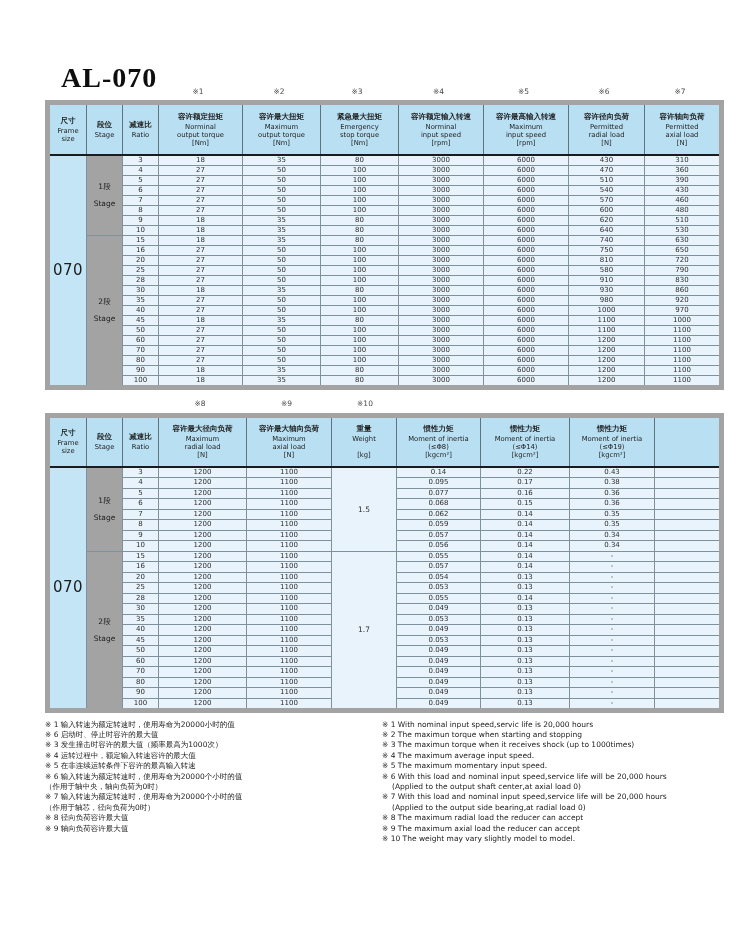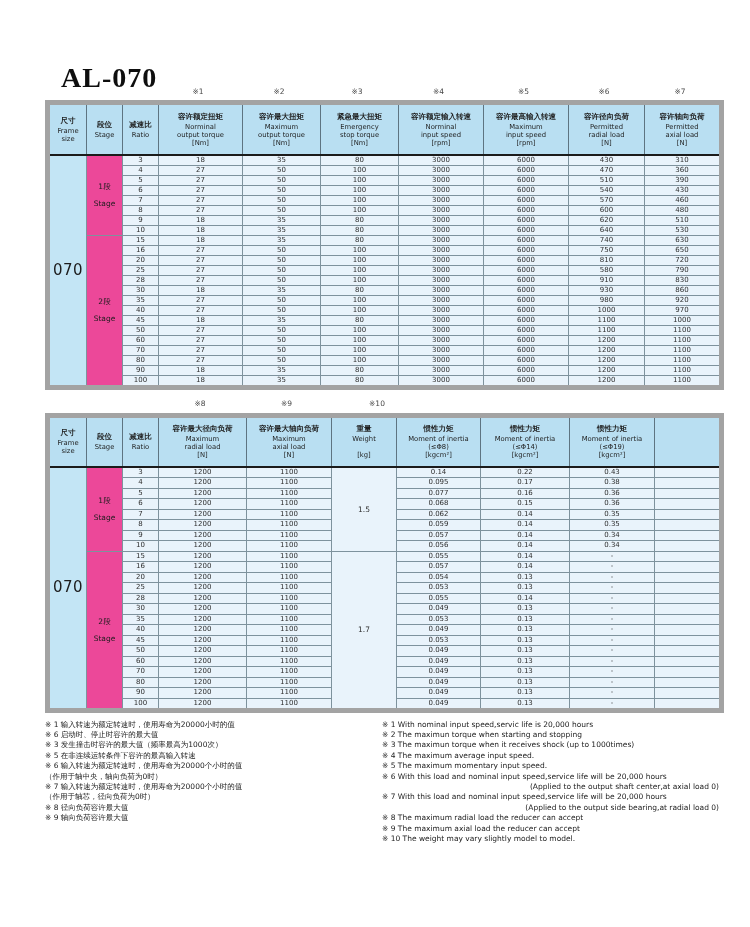--- a/index.html
+++ b/index.html
@@ -34,27 +34,27 @@
   }
   .spec th .zh { font-size:7.5px; font-weight:bold; color:#1e1e1e; margin-bottom:1px; }
   .spec th .en { font-size:6.8px; line-height:1.2; white-space:pre-line; color:#1e1e1e; }
   .spec td {
     background:#e9f3fb; border:1px solid #7e929d; text-align:center;
     font-size:7px; color:#2e2e2e; height:10px; line-height:9px; padding:0;
     overflow:hidden;
   }
   #t2 td { height:10.5px; }
   .spec td.frame { background:#c3e5f5; font-size:15px; color:#1c1c1c; letter-spacing:0.5px; }
-  .spec td.stage { background:#ec4899; font-size:7.5px; color:#1c1c1c; }
+  .spec td.stage { background:#a3a3a3; font-size:7.5px; color:#1c1c1c; }
   .spec td.stage .zh-line { margin-bottom:8px; }
   .spec td.weight { font-size:7.5px; }
 
   .footnotes { display:flex; margin-top:7px; }
   .fn-col { width:337px; font-size:7.5px; line-height:10.4px; color:#1b1b1b; white-space:nowrap; }
-  .fn-col div.cont { padding-left:10px;text-align:right; }
+  .fn-col div.cont { padding-left:10px; }
 </style>
 </head>
 <body>
 
 <div class="content">
 
   <div class="title-row">
     <h1 class="page-title">AL-070</h1>
     <div class="marks" id="t1-marks">
         <span style="left: 153px;">※1</span>
@@ -378,21 +378,21 @@
           <td>6000</td>
           <td>1200</td>
           <td>1100</td>
         </tr>
       </tbody>
   </table>
 
   <div class="marks marks2" id="t2-marks">
       <span style="left: 155px;">※8</span>
       <span style="left: 241.5px;">※9</span>
-      <span style="left: 332px;">※10</span>
+      <span style="left: 320px;">※10</span>
     </div>
 
   <table class="spec" id="t2">
     <colgroup>
       <col style="width:39px">
         <col style="width:36px">
         <col style="width:36px">
       <col style="width:88px">
         <col style="width:85px">
         <col style="width:65px">
@@ -675,20 +675,21 @@
           <td class="empty"></td>
         </tr>
       </tbody>
   </table>
 
   <div class="footnotes">
     <div class="fn-col" id="fn-zh">
         <div>※ 1 输入转速为额定转速时，使用寿命为20000小时的值</div>
         <div>※ 6 启动时、停止时容许的最大值</div>
         <div>※ 3 发生撞击时容许的最大值（频率最高为1000次）</div>
+        <div>※ 4 运转过程中，额定输入转速容许的最大值</div>
         <div>※ 5 在非连续运转条件下容许的最高输入转速</div>
         <div>※ 6 输入转速为额定转速时，使用寿命为20000个小时的值</div>
         <div>（作用于轴中央，轴向负荷为0时）</div>
         <div>※ 7 输入转速为额定转速时，使用寿命为20000个小时的值</div>
         <div>（作用于轴芯，径向负荷为0时）</div>
         <div>※ 8 径向负荷容许最大值</div>
         <div>※ 9 轴向负荷容许最大值</div>
       </div>
     <div class="fn-col" id="fn-en">
         <div>※ 1 With nominal input speed,servic life is 20,000 hours</div>

